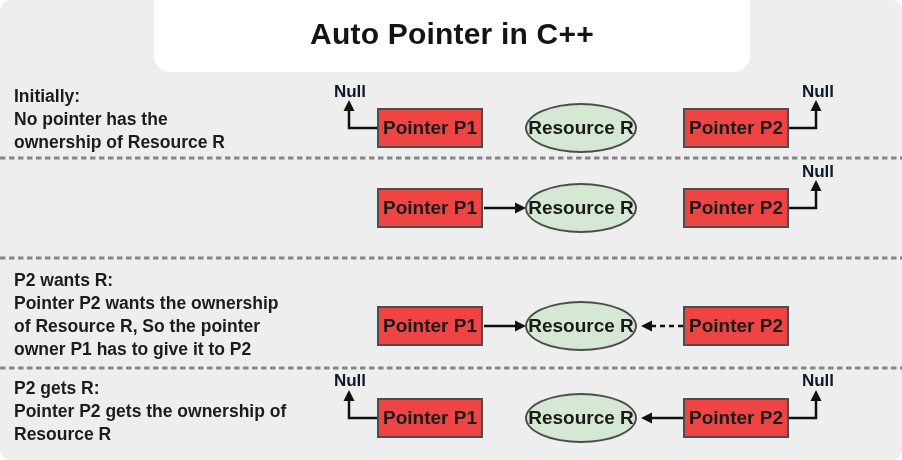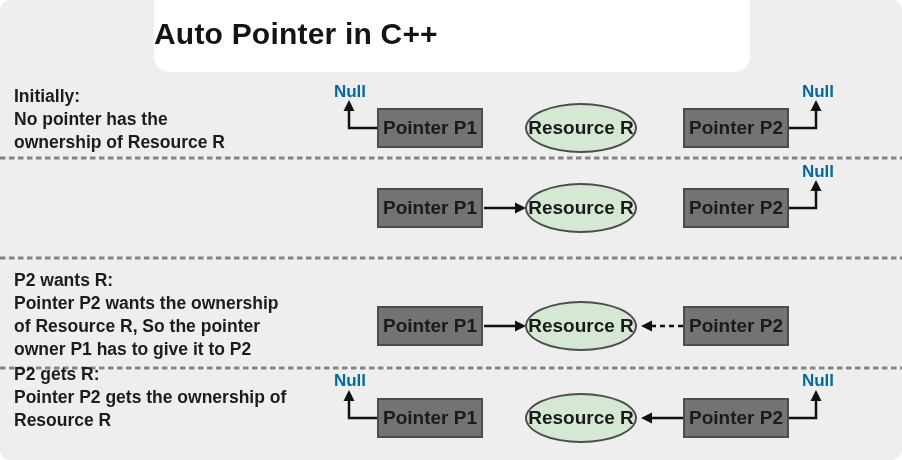--- a/index.html
+++ b/index.html
@@ -19,21 +19,21 @@
   .titlebox {
     position: absolute;
     left: 154px;
     top: 0;
     width: 596px;
     height: 72px;
     background: #ffffff;
     border-radius: 0 0 16px 16px;
     display: flex;
     align-items: center;
-    justify-content: flex-start;
+    justify-content: center;
   }
   .title {
     font-size: 30px;
     font-weight: bold;
     color: #141414;
     letter-spacing: 0.2px;
     padding-bottom: 4px;
   }
   .overlay {
     position: absolute;
@@ -50,21 +50,21 @@
     font-size: 17.5px;
     font-weight: bold;
     line-height: 23px;
     color: #1c1c1c;
     white-space: pre-line;
   }
   .pbox {
     position: absolute;
     width: 106px;
     height: 40px;
-    background: #737373;
+    background: #ef4444;
     border: 2px solid #4d4d4d;
     box-sizing: border-box;
     display: flex;
     align-items: center;
     justify-content: center;
     font-size: 19px;
     font-weight: bold;
     color: #1b1b1b;
   }
   .ellipse {
@@ -80,21 +80,21 @@
     justify-content: center;
     font-size: 19px;
     font-weight: bold;
     color: #1b1b1b;
   }
   .nulllabel {
     position: absolute;
     transform: translateX(-50%);
     font-size: 17px;
     font-weight: bold;
-    color: #0369a1;
+    color: #0f172a;
   }
 </style>
 </head>
 <body>
 
 <div class="canvas">
 
   <svg class="overlay" viewBox="0 0 902 460" xmlns="http://www.w3.org/2000/svg">
     <defs>
       <marker id="ah" viewBox="0 0 10 10" refX="2" refY="5" markerWidth="4.5" markerHeight="4.5" orient="auto-start-reverse">
@@ -124,21 +124,21 @@
     <div class="title">Auto Pointer in C++</div>
   </div>
 
   <div class="rowtext" style="top:85px">Initially:
 No pointer has the
 ownership of Resource R</div>
   <div class="rowtext" style="top:269px">P2 wants R:
 Pointer P2 wants the ownership
 of Resource R, So the pointer
 owner P1 has to give it to P2</div>
-  <div class="rowtext" style="top:363px">P2 gets R:
+  <div class="rowtext" style="top:377px">P2 gets R:
 Pointer P2 gets the ownership of
 Resource R</div>
 
   <div class="nulllabel" style="left:350px; top:82px">Null</div>
   <div class="pbox" style="left:377px; top:108px">Pointer P1</div>
   <div class="ellipse" style="left:525px; top:103px">Resource R</div>
   <div class="pbox" style="left:683px; top:108px">Pointer P2</div>
   <div class="nulllabel" style="left:818px; top:82px">Null</div>
 
   <div class="pbox" style="left:377px; top:188px">Pointer P1</div>

